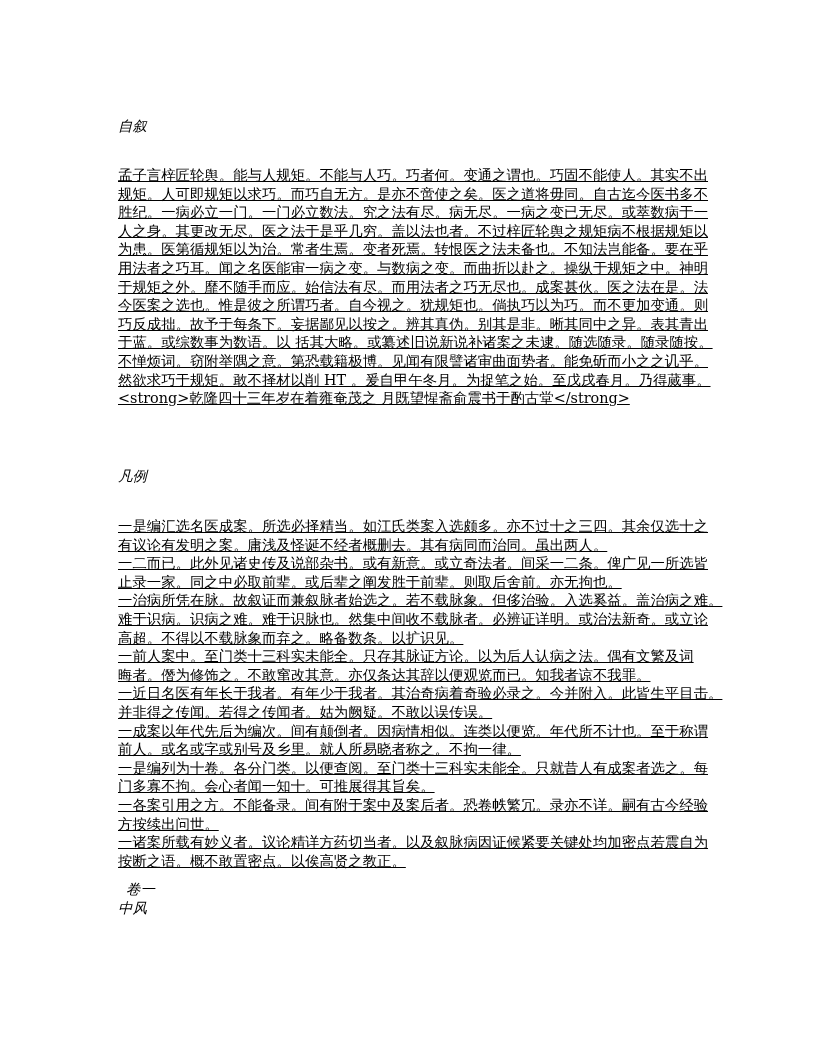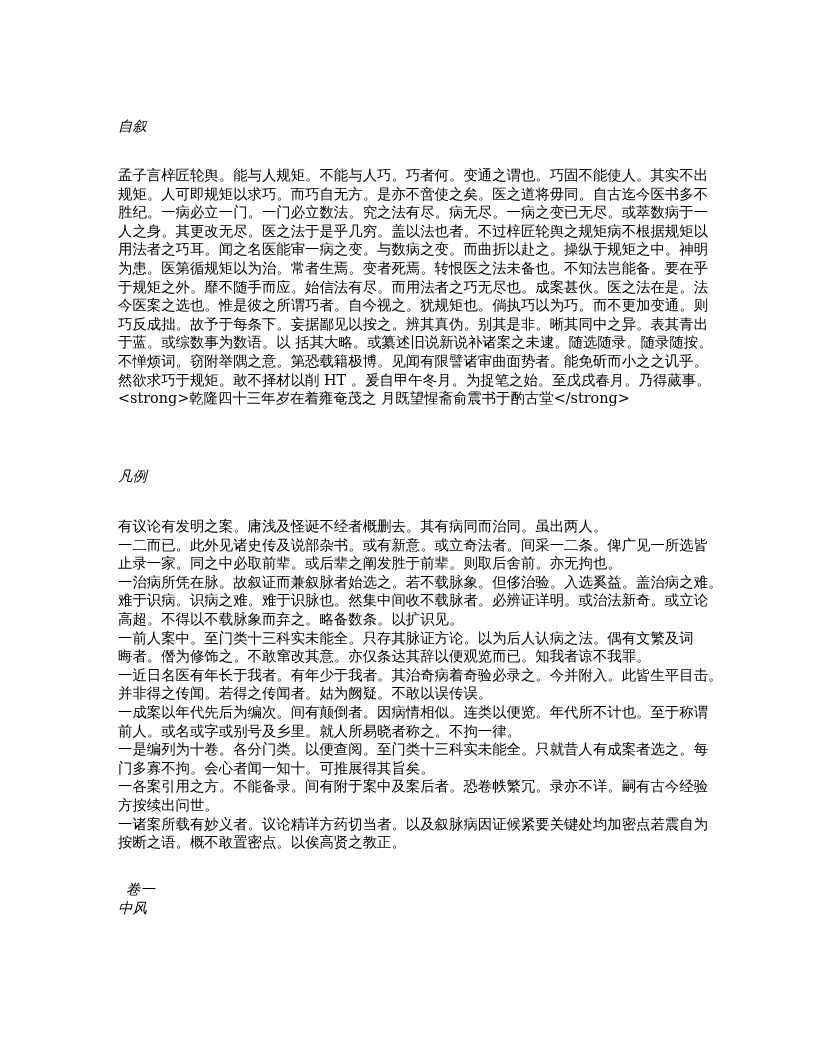--- a/index.html
+++ b/index.html
@@ -28,53 +28,55 @@
       left: 0;
       white-space: nowrap;
       font-style: italic;
     }
     .para {
       position: absolute;
       left: 0;
       width: 584px;
       word-break: break-all;
       letter-spacing: 0px;
+      text-decoration: underline;
     }
     .line {
       display: block;
       white-space: nowrap;
       height: 18.6px;
     }
   </style>
 </head>
 <body>
 
 <div class="page">
 
   <div class="heading" style="top:117px;">自叙</div>
 
   <div class="para" style="top:166px;">
     <span class="line">孟子言梓匠轮舆。能与人规矩。不能与人巧。巧者何。变通之谓也。巧固不能使人。其实不出</span>
     <span class="line">规矩。人可即规矩以求巧。而巧自无方。是亦不啻使之矣。医之道将毋同。自古迄今医书多不</span>
     <span class="line">胜纪。一病必立一门。一门必立数法。究之法有尽。病无尽。一病之变已无尽。或萃数病于一</span>
     <span class="line">人之身。其更改无尽。医之法于是乎几穷。盖以法也者。不过梓匠轮舆之规矩病不根据规矩以</span>
+    <span class="line">为患。医第循规矩以为治。常者生焉。变者死焉。转恨医之法未备也。不知法岂能备。要在乎</span>
     <span class="line">用法者之巧耳。闻之名医能审一病之变。与数病之变。而曲折以赴之。操纵于规矩之中。神明</span>
-    <span class="line">为患。医第循规矩以为治。常者生焉。变者死焉。转恨医之法未备也。不知法岂能备。要在乎</span>
     <span class="line">于规矩之外。靡不随手而应。始信法有尽。而用法者之巧无尽也。成案甚伙。医之法在是。法</span>
     <span class="line">今医案之选也。惟是彼之所谓巧者。自今视之。犹规矩也。倘执巧以为巧。而不更加变通。则</span>
     <span class="line">巧反成拙。故予于每条下。妄据鄙见以按之。辨其真伪。别其是非。晰其同中之异。表其青出</span>
     <span class="line">于蓝。或综数事为数语。以 括其大略。或纂述旧说新说补诸案之未逮。随选随录。随录随按。</span>
     <span class="line">不惮烦词。窃附举隅之意。第恐载籍极博。见闻有限譬诸审曲面势者。能免斫而小之之讥乎。</span>
     <span class="line">然欲求巧于规矩。敢不择材以削 HT 。爰自甲午冬月。为捉笔之始。至戊戌春月。乃得蒇事。</span>
     <span class="line">&lt;strong&gt;乾隆四十三年岁在着雍奄茂之 月既望惺斋俞震书于酌古堂&lt;/strong&gt;</span>
   </div>
 
   <div class="heading" style="top:467px;">凡例</div>
 
   <div class="para" style="top:517px;">
+    <span class="line">一是编汇选名医成案。所选必择精当。如江氏类案入选颇多。亦不过十之三四。其余仅选十之</span>
     <span class="line">有议论有发明之案。庸浅及怪诞不经者概删去。其有病同而治同。虽出两人。</span>
     <span class="line">一二而已。此外见诸史传及说部杂书。或有新意。或立奇法者。间采一二条。俾广见一所选皆</span>
     <span class="line">止录一家。同之中必取前辈。或后辈之阐发胜于前辈。则取后舍前。亦无拘也。</span>
     <span class="line">一治病所凭在脉。故叙证而兼叙脉者始选之。若不载脉象。但侈治验。入选奚益。盖治病之难。</span>
     <span class="line">难于识病。识病之难。难于识脉也。然集中间收不载脉者。必辨证详明。或治法新奇。或立论</span>
     <span class="line">高超。不得以不载脉象而弃之。略备数条。以扩识见。</span>
     <span class="line">一前人案中。至门类十三科实未能全。只存其脉证方论。以为后人认病之法。偶有文繁及词</span>
     <span class="line">晦者。僭为修饰之。不敢窜改其意。亦仅条达其辞以便观览而已。知我者谅不我罪。</span>
     <span class="line">一近日名医有年长于我者。有年少于我者。其治奇病着奇验必录之。今并附入。此皆生平目击。</span>
     <span class="line">并非得之传闻。若得之传闻者。姑为阙疑。不敢以误传误。</span>

